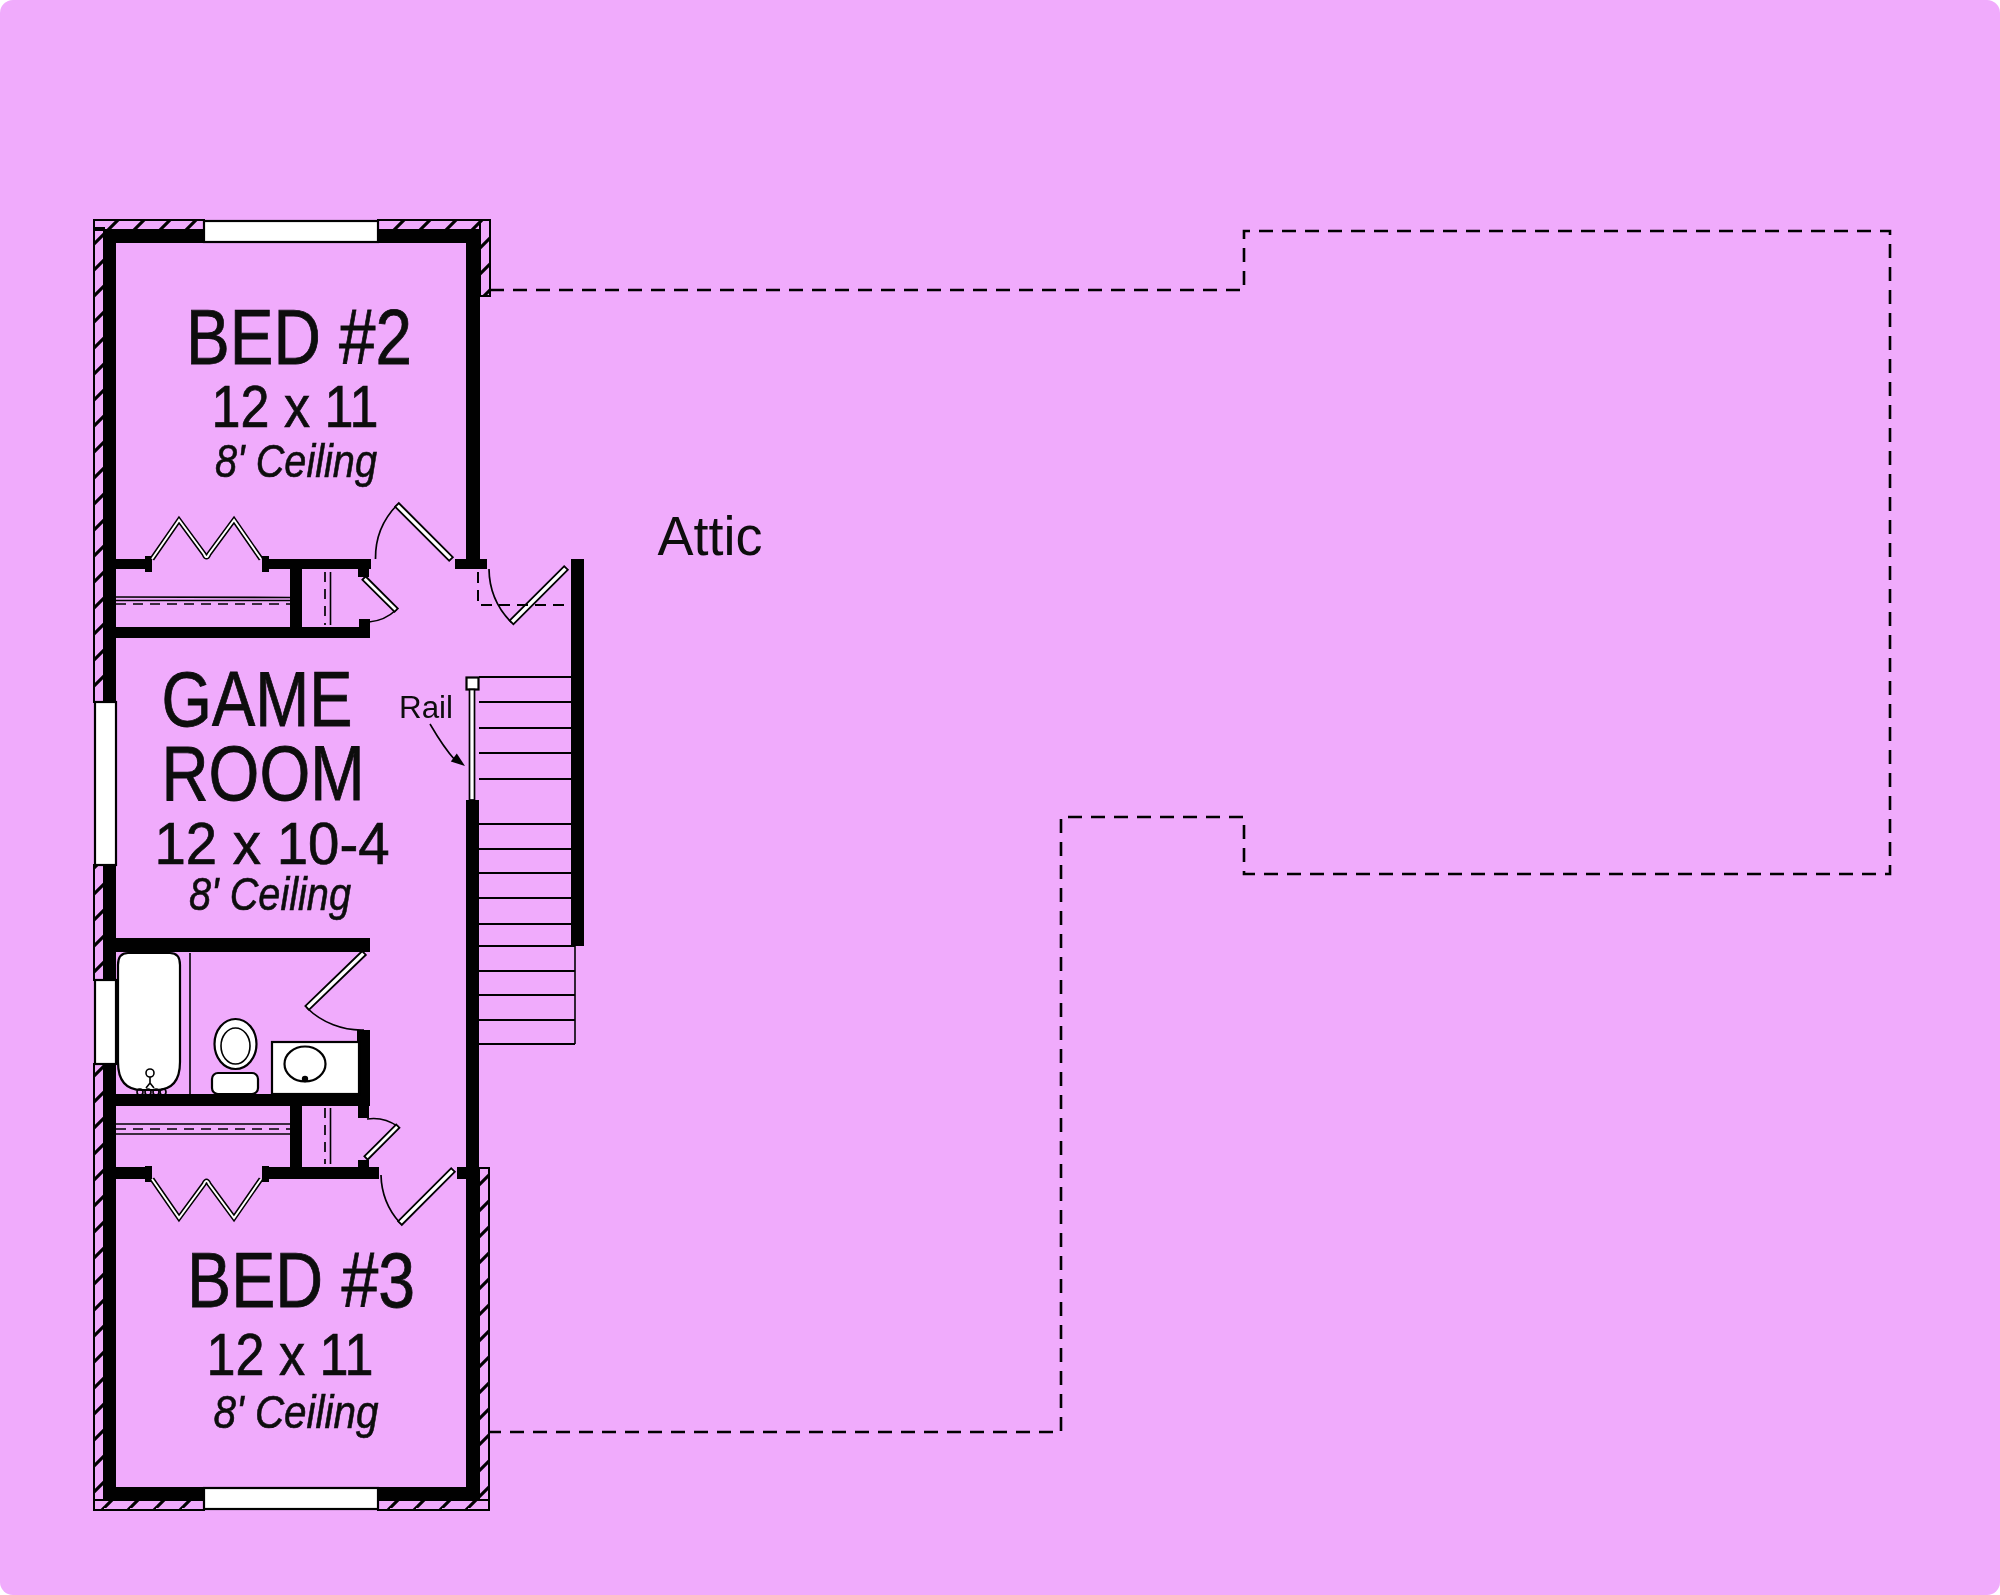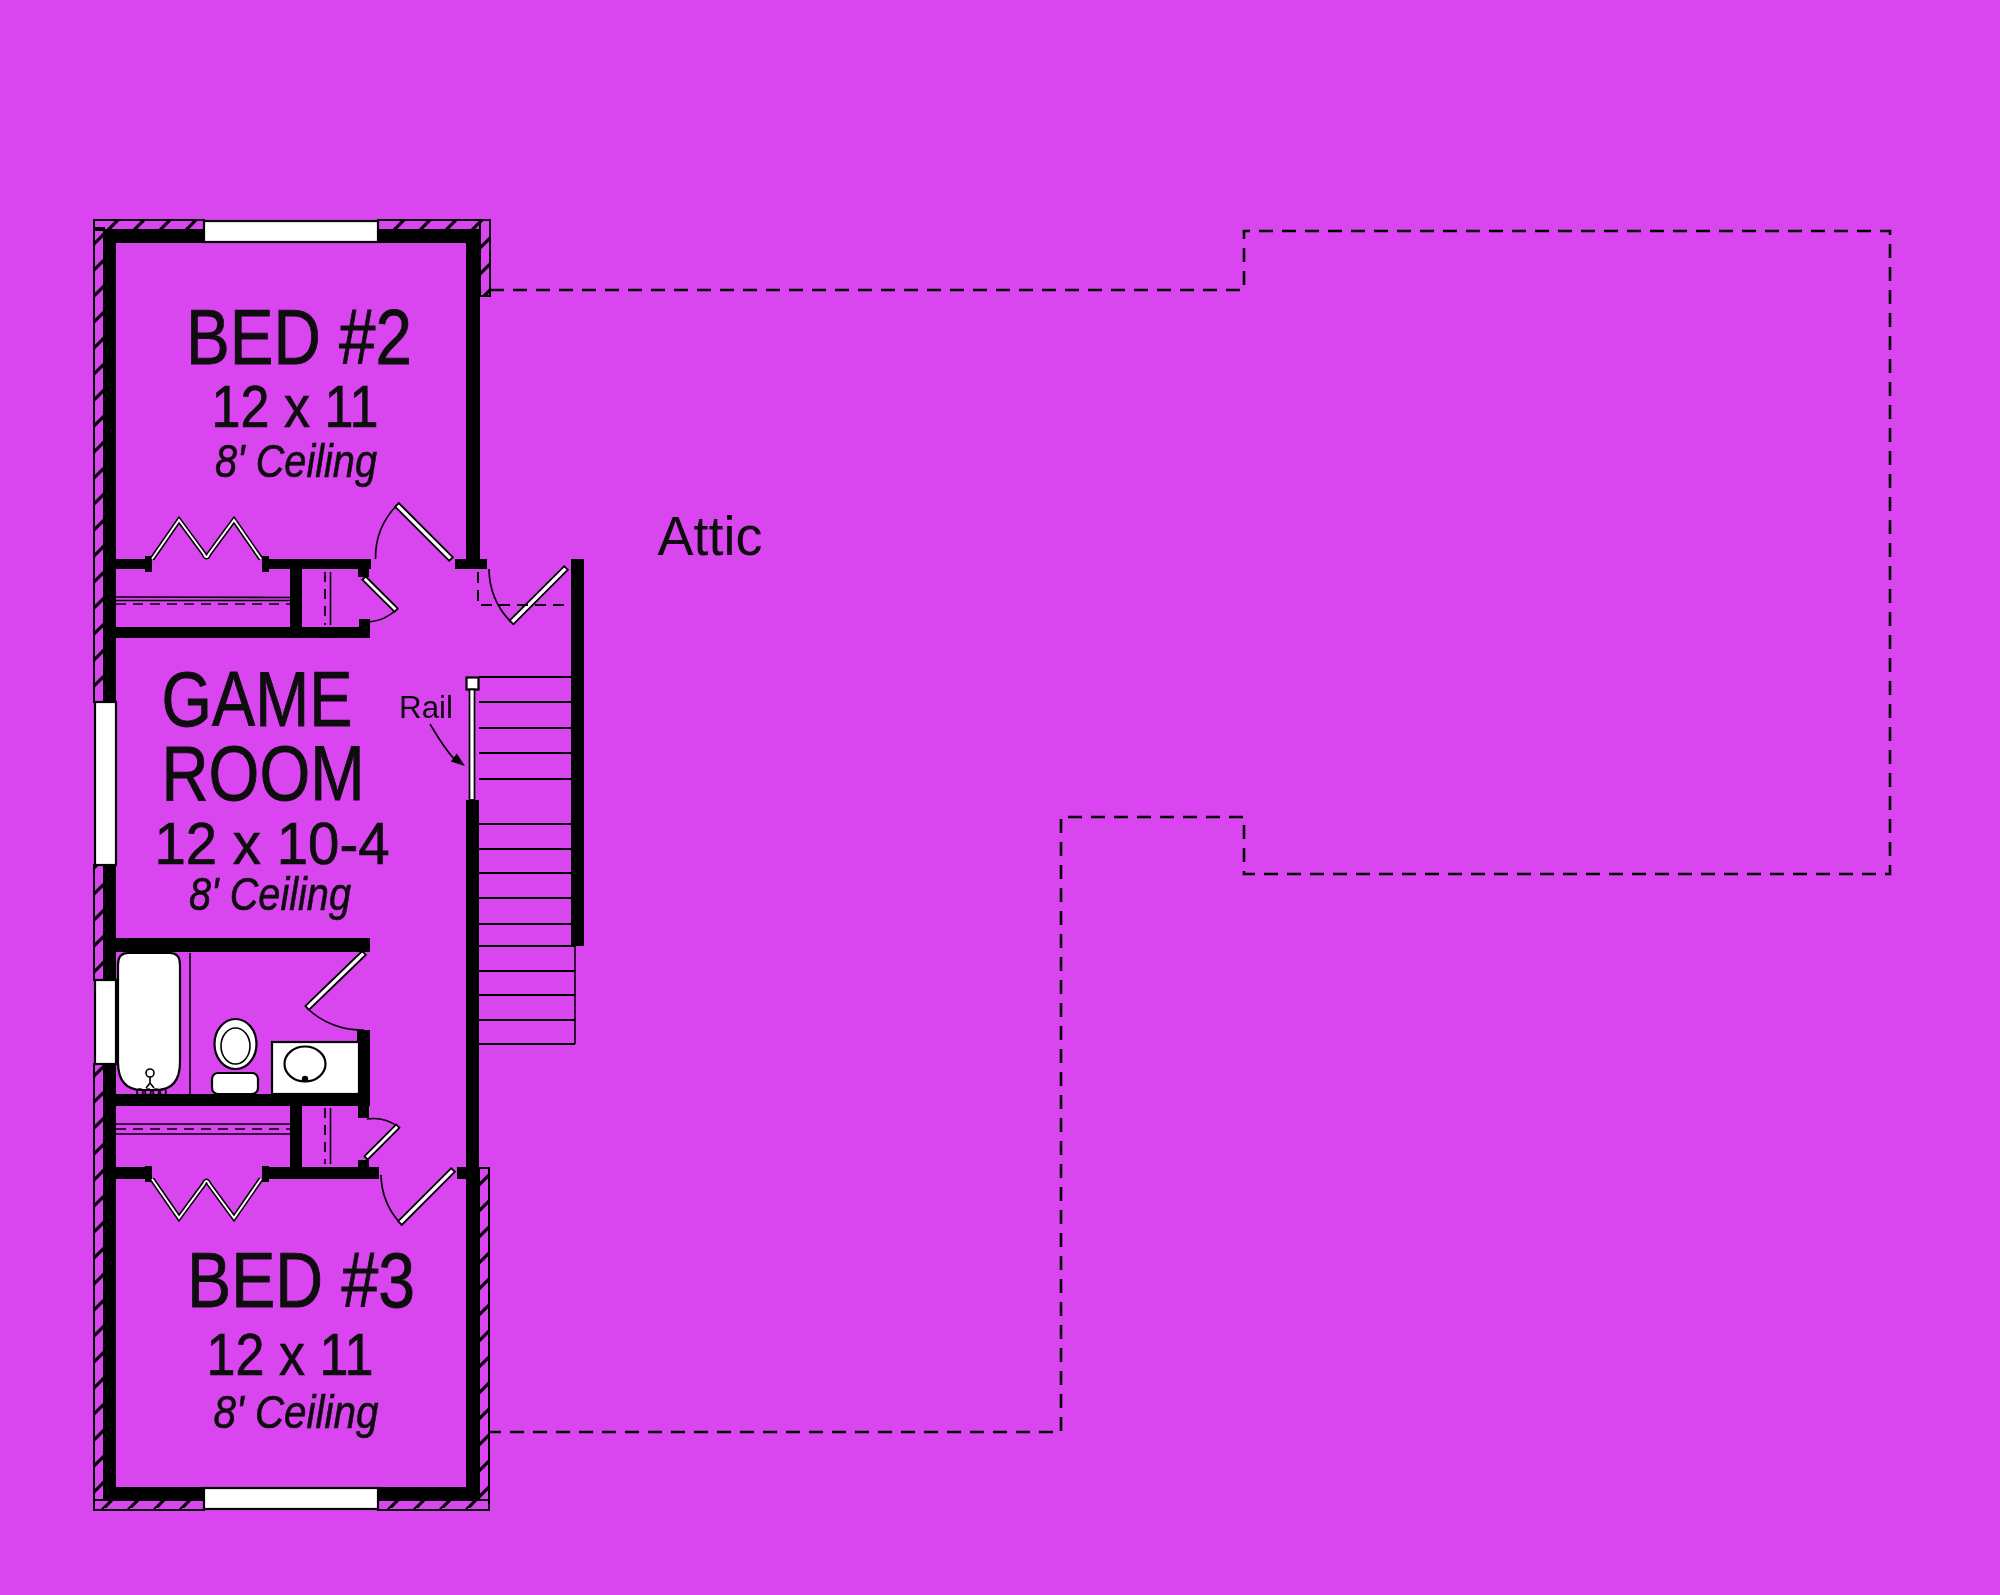--- a/index.html
+++ b/index.html
@@ -4,22 +4,23 @@
 <style>
   html, body {
     margin: 0;
     padding: 0;
     background: #ffffff;
   }
   #page {
     position: relative;
     width: 2000px;
     height: 1595px;
-    background: #d946ef;
+    background: #f0abfc;
     overflow: hidden;
+    border-radius: 13px;
   }
   #plan-svg {
     will-change: transform;
     position: absolute;
     left: 0;
     top: 0;
     width: 2000px;
     height: 1595px;
   }
   .room-name {

